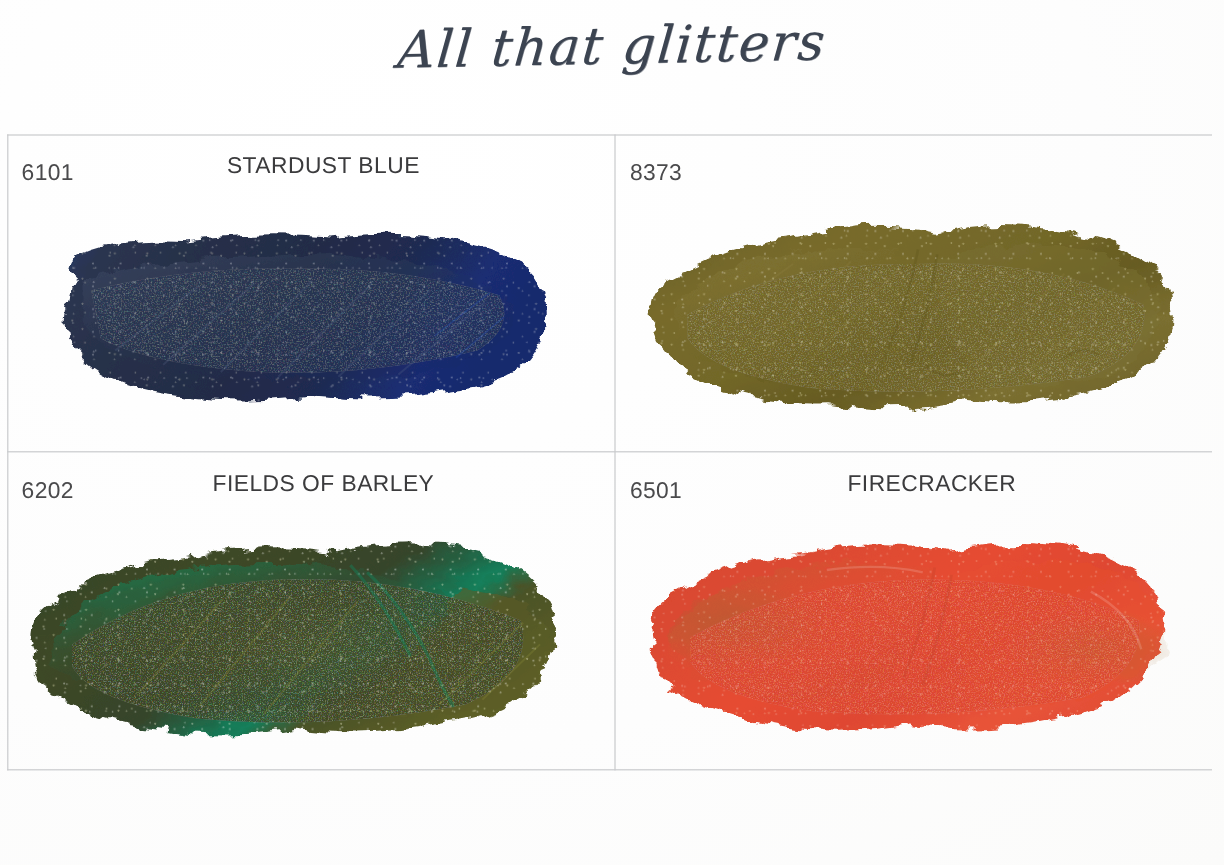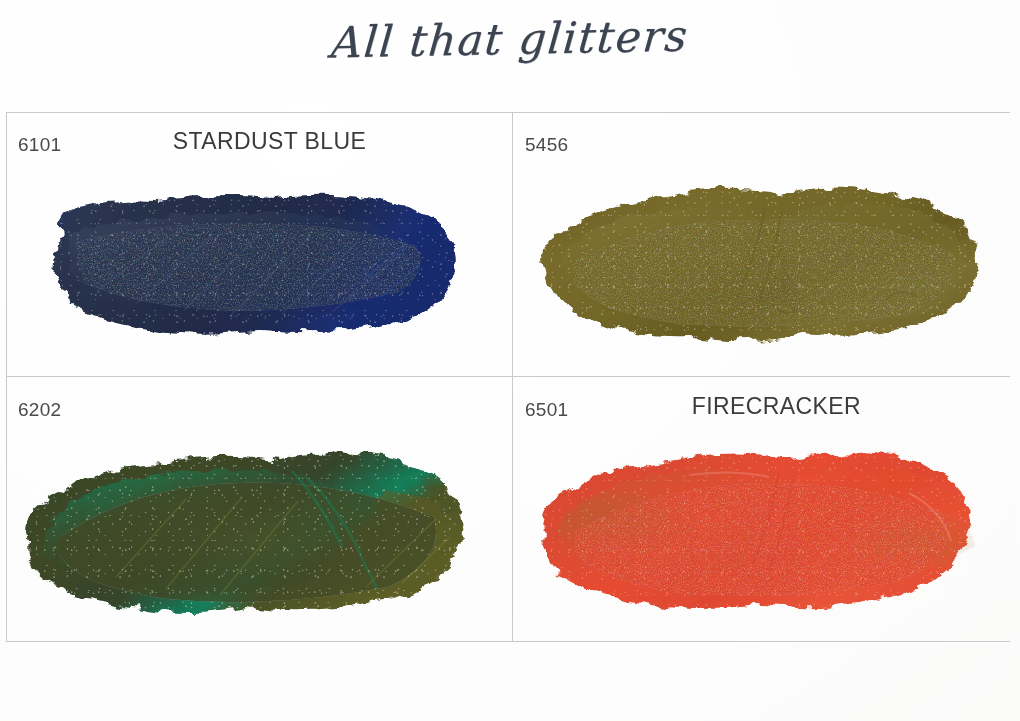--- a/index.html
+++ b/index.html
@@ -81,21 +81,21 @@
     color: #4a4a4c;
     font-family: "Liberation Sans", sans-serif;
     letter-spacing: 0.3px;
   }
   .cname {
     position: absolute;
     top: 16px;
     left: 0;
     width: 506px;
     text-align: center;
-    font-size: 23px;
+    font-size: 19px;
     color: #3b3b3d;
     font-family: "Liberation Sans", sans-serif;
     letter-spacing: 0.4px;
     padding-left: 21px;
     box-sizing: border-box;
   }
 
   
   .swatch-wrap {
     position: absolute;
@@ -193,21 +193,21 @@
         <g opacity=".30" stroke="#2a56c4" stroke-width="1.3" fill="none">
           <path d="M356,108 L402,72"></path>
             <path d="M374,126 L414,92"></path>
         </g>
       </svg>
       <div class="speck" style="left:46px;top:24px;width:410px;height:140px;"></div>
     </div>
   </div>
 
   <div class="cell r0 c1">
-    <div class="code">5456</div>
+    <div class="code">8373</div>
     <div class="swatch-wrap">
       <svg width="506" height="200" viewBox="0 0 506 200">
         <defs>
           <linearGradient id="g1a" x1="0" y1="0.1" x2="1" y2="0.9">
             <stop offset="0%" stop-color="#6a5f24"></stop>
             <stop offset="20%" stop-color="#786b2c"></stop>
             <stop offset="45%" stop-color="#726728"></stop>
             <stop offset="62%" stop-color="#665b22"></stop>
             <stop offset="80%" stop-color="#7b6f30"></stop>
             <stop offset="100%" stop-color="#6e632a"></stop>
@@ -254,20 +254,21 @@
             <path d="M304,128 L374,56"></path>
           <path d="M346,136 L416,68"></path>
         </g>
       </svg>
       <div class="speck" style="left:30px;top:16px;width:440px;height:150px;opacity:.34;"></div>
     </div>
   </div>
 
   <div class="cell r1 c0">
     <div class="code">6202</div>
+    <div class="cname">FIELDS OF BARLEY</div>
     <div class="swatch-wrap">
       <svg width="506" height="200" viewBox="0 0 506 200">
         <defs>
           <linearGradient id="g2a" x1="0" y1="0" x2="1" y2="0.6">
             <stop offset="0%" stop-color="#19795a"></stop>
             <stop offset="7%" stop-color="#35452a"></stop>
             <stop offset="30%" stop-color="#3e4826"></stop>
             <stop offset="55%" stop-color="#36442a"></stop>
             <stop offset="72%" stop-color="#127f5b"></stop>
             <stop offset="80%" stop-color="#4a5228"></stop>

